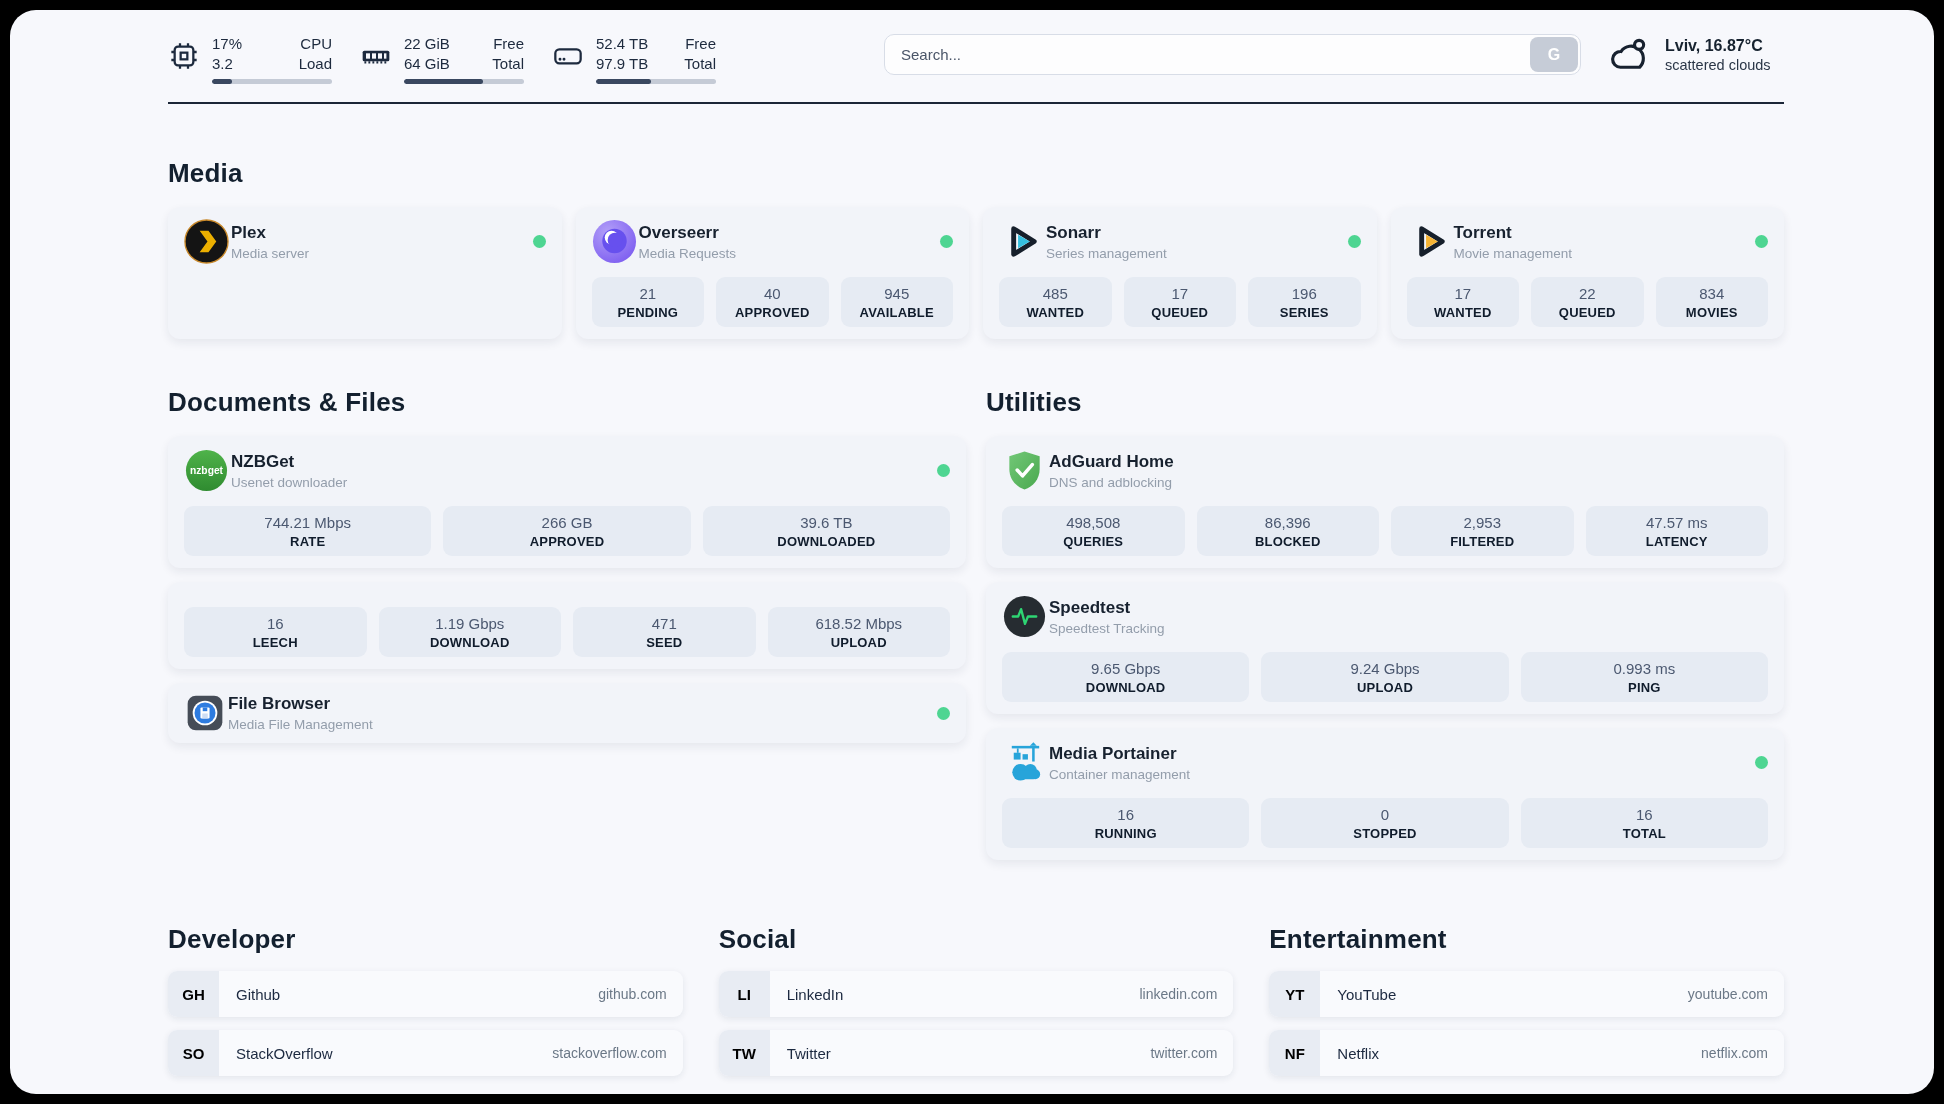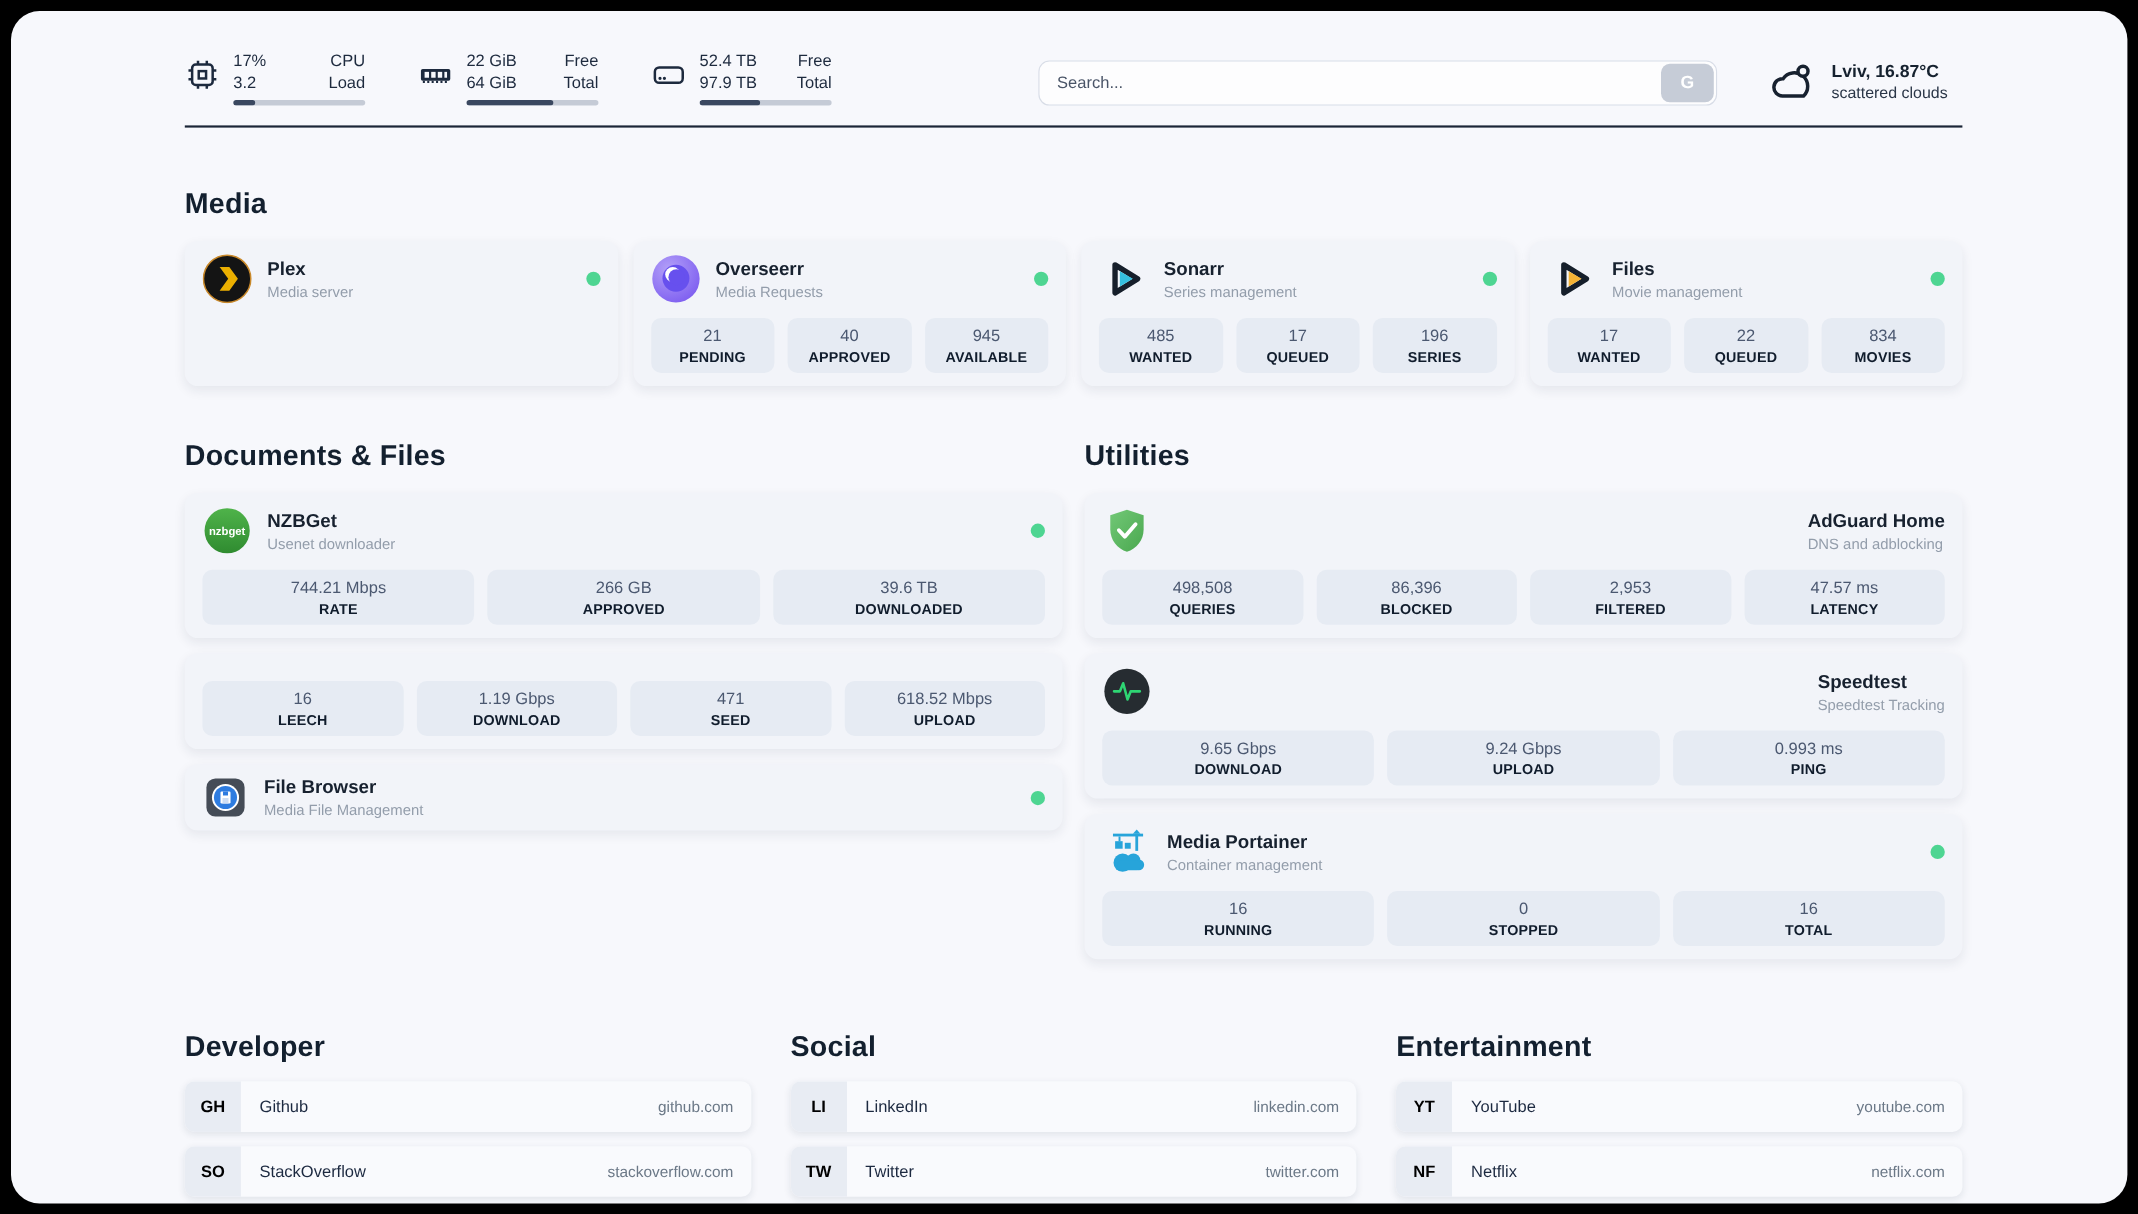--- a/index.html
+++ b/index.html
@@ -5,21 +5,21 @@
   * { box-sizing: border-box; margin: 0; padding: 0; }
   html, body { width: 1944px; height: 1104px; }
   body { background: #000; font-family: "Liberation Sans", sans-serif; }
   .page {
     width: 1924px; height: 1084px; margin: 10px; border-radius: 26px;
     background: #f7f8fc; overflow: hidden;
   }
   .content { padding: 0 150px 0 158px; }
 
   
-  .header { display: flex; align-items: flex-end; margin-top: 36px; gap: 20px; }
+  .header { display: flex; align-items: flex-start; margin-top: 24px; }
   .hw { display: flex; align-items: flex-start; gap: 12px; margin-right: 28px; }
   .hw-icon { width: 32px; height: 32px; margin-top: 6px; flex: 0 0 auto; }
   .hw-right { width: 120px; }
   .hw-text { display: flex; justify-content: space-between; font-size: 15px; color: #1d2a3e; line-height: 1.3; }
   .hw-col-r { text-align: right; }
   .hw-bar { margin-top: 6px; height: 5px; border-radius: 3px; background: #c5cbd6; overflow: hidden; }
   .hw-fill { height: 100%; border-radius: 3px; background: #3a4860; }
 
   .search-wrap { flex: 1; margin: 0 28px 0 140px; position: relative; }
   .search-input {
@@ -42,21 +42,21 @@
 
   
   .section-title { font-size: 26px; font-weight: 700; color: #13202f; letter-spacing: 0.2px; }
   .media-title { margin-top: 54px; }
   .media-grid { display: grid; grid-template-columns: repeat(4, 1fr); gap: 14px; margin-top: 18px; }
 
   .card {
     background: #f2f4f9; border-radius: 12px; padding: 12px 16px;
     box-shadow: 0 4px 10px rgba(25,39,62,0.08);
   }
-  .card-head { display: flex; align-items: center; gap: 14px; justify-content: space-between; }
+  .card-head { display: flex; align-items: center; gap: 2px; }
   .app-icon { width: 45px; height: 45px; flex: 0 0 auto; }
   .app-name { font-size: 17px; font-weight: 700; color: #17212f; }
   .app-sub { font-size: 13.5px; color: #939dab; margin-top: 3px; }
   .dot { width: 13px; height: 13px; border-radius: 50%; margin-left: auto; flex: 0 0 auto; }
 
   .stats { display: flex; gap: 12px; margin-top: 13px; }
   .stat { flex: 1; background: #e6ebf3; border-radius: 9px; padding: 8px 6px 7px; text-align: center; }
   .stat-value { font-size: 15px; color: #4b5870; }
   .stat-label { font-size: 13px; font-weight: 700; color: #101c2c; margin-top: 3px; letter-spacing: 0.2px; }
 
@@ -305,21 +305,21 @@
 
       <div class="card">
         <div class="card-head">
           <span class="app-icon">
             <svg viewBox="0 0 46 46" width="45" height="45">
               <path d="M15 10 L36 23 L15 36 Z" fill="none" stroke="#161f2b" stroke-width="5" stroke-linejoin="round"></path>
               <polygon points="19.5,16 31.5,23 19.5,30" fill="#f6b435"></polygon>
             </svg>
           </span>
           <div>
-            <div class="app-name">Files</div>
+            <div class="app-name">Torrent</div>
             <div class="app-sub">Movie management</div>
           </div>
           <span class="dot" style="background:#4ed592"></span>
         </div>
         <div class="stats">
           <div class="stat">
             <div class="stat-value">17</div>
             <div class="stat-label">WANTED</div>
           </div>
           <div class="stat">

